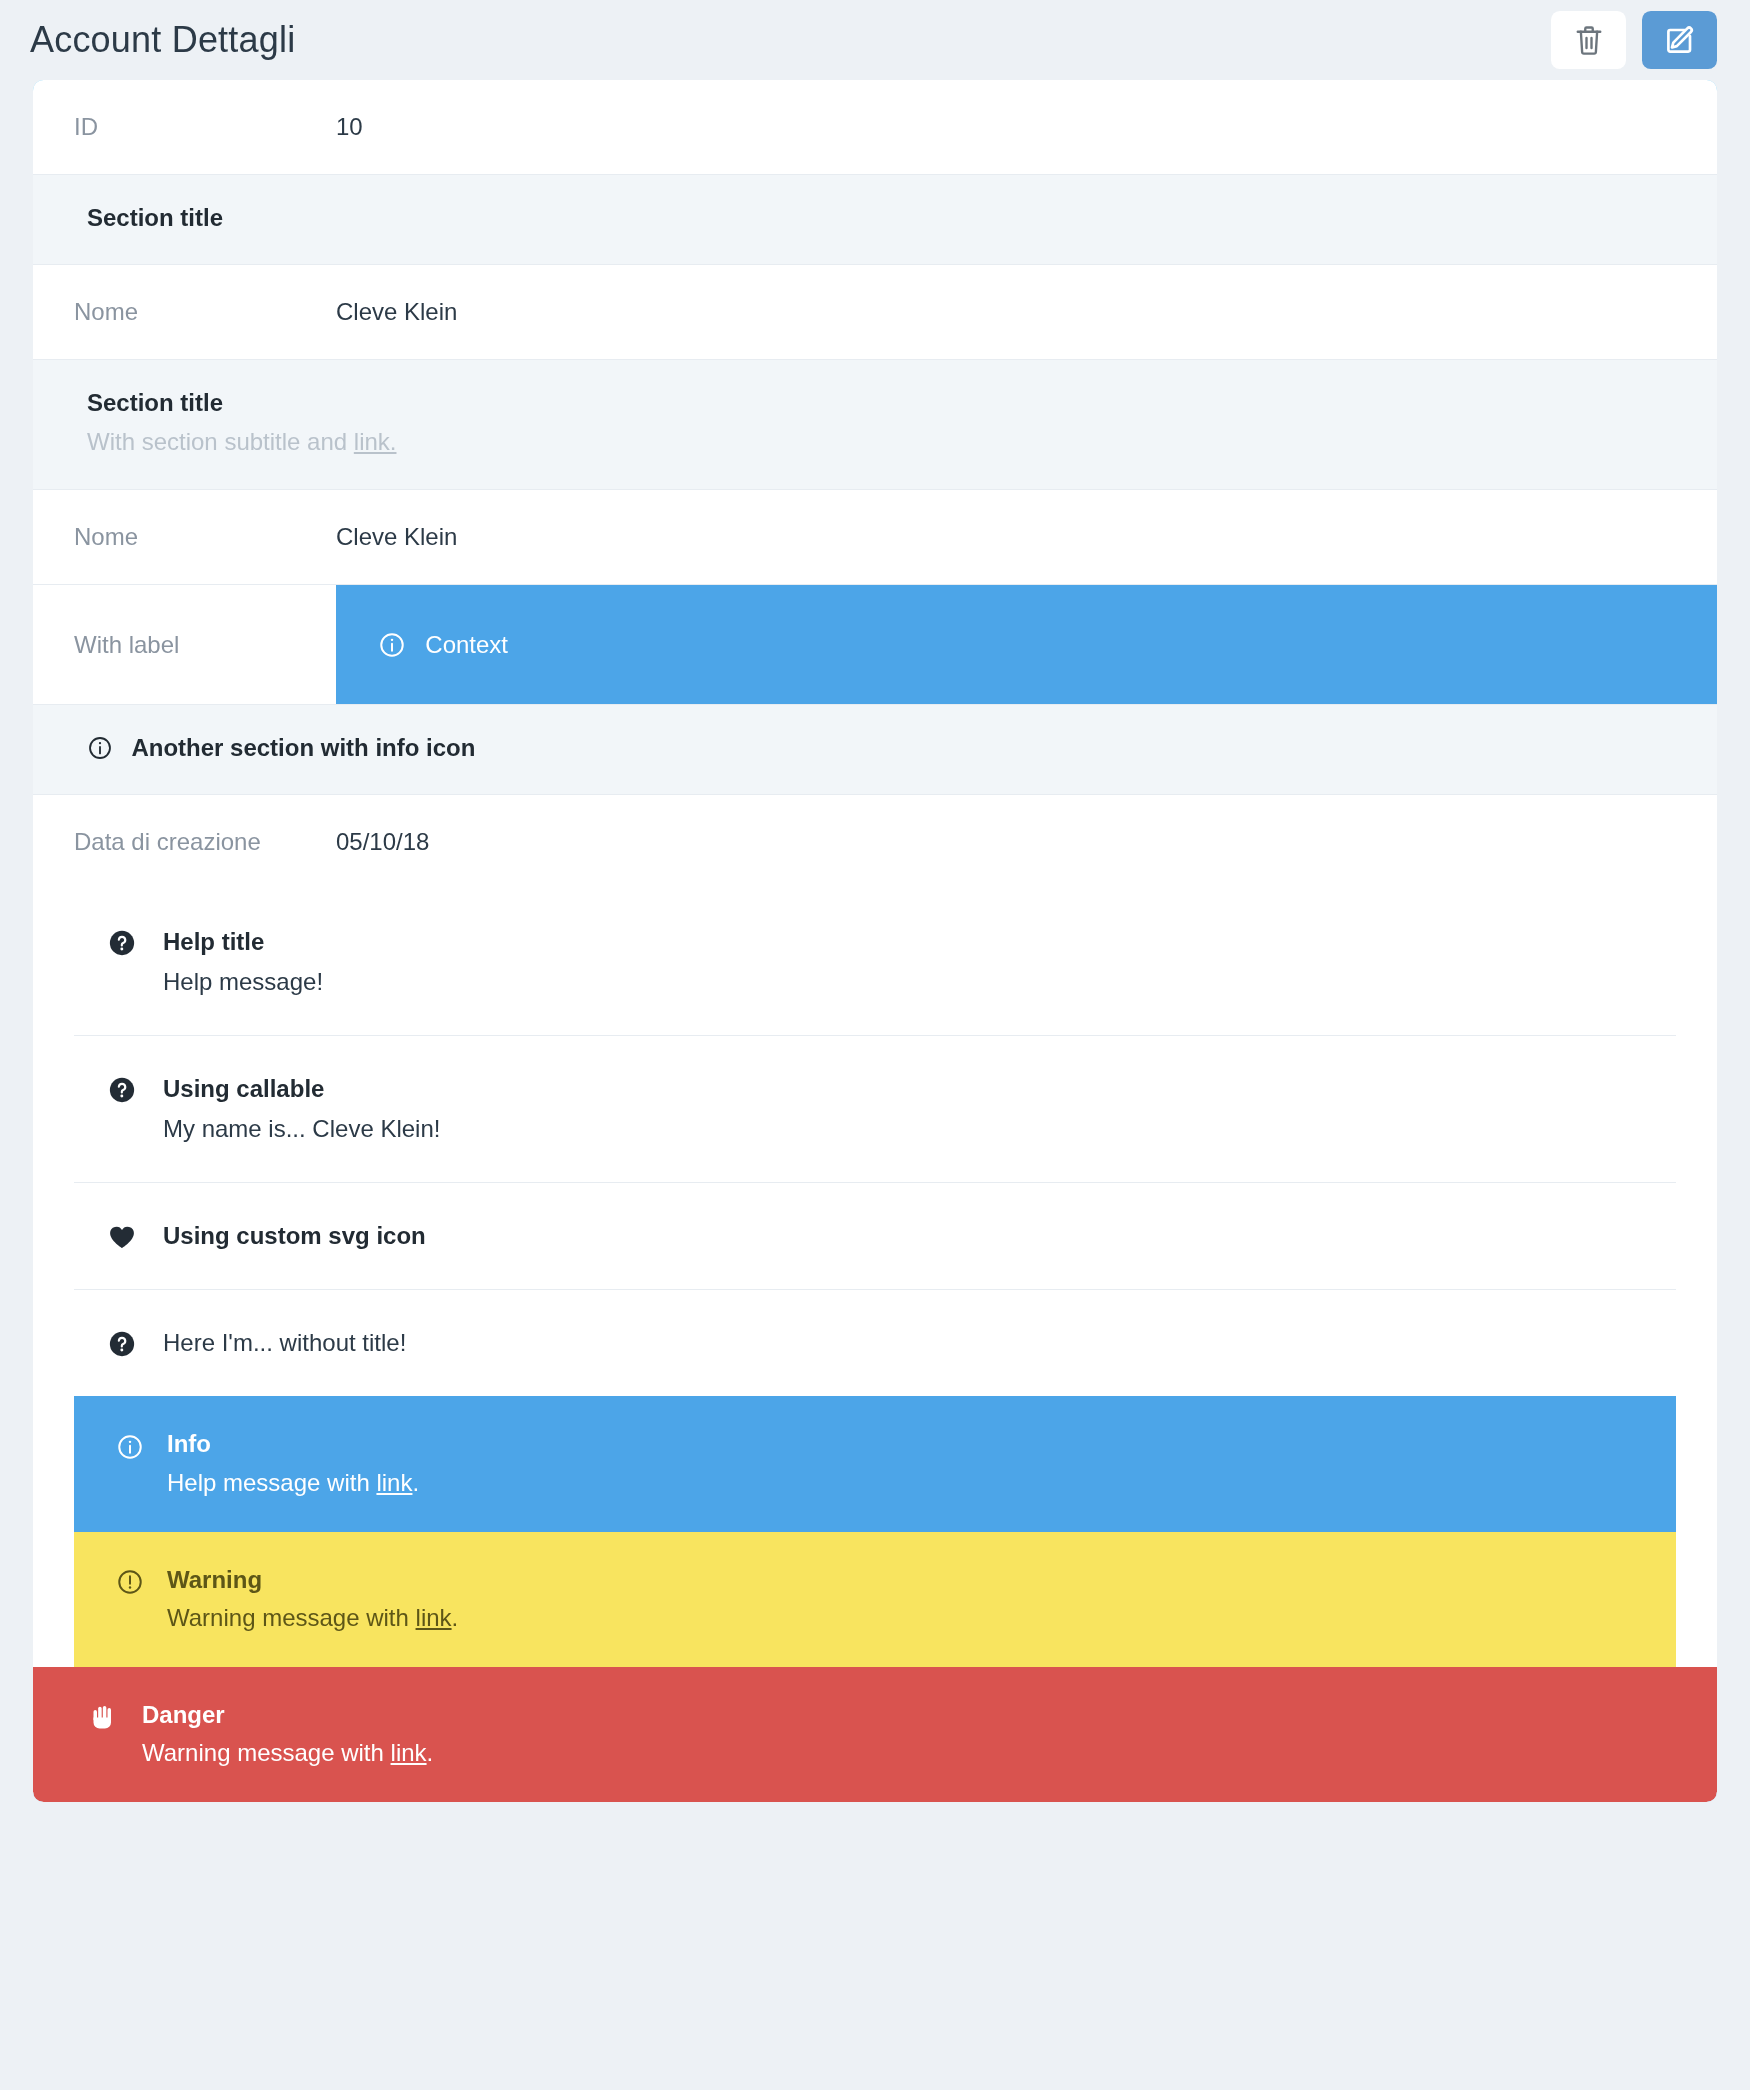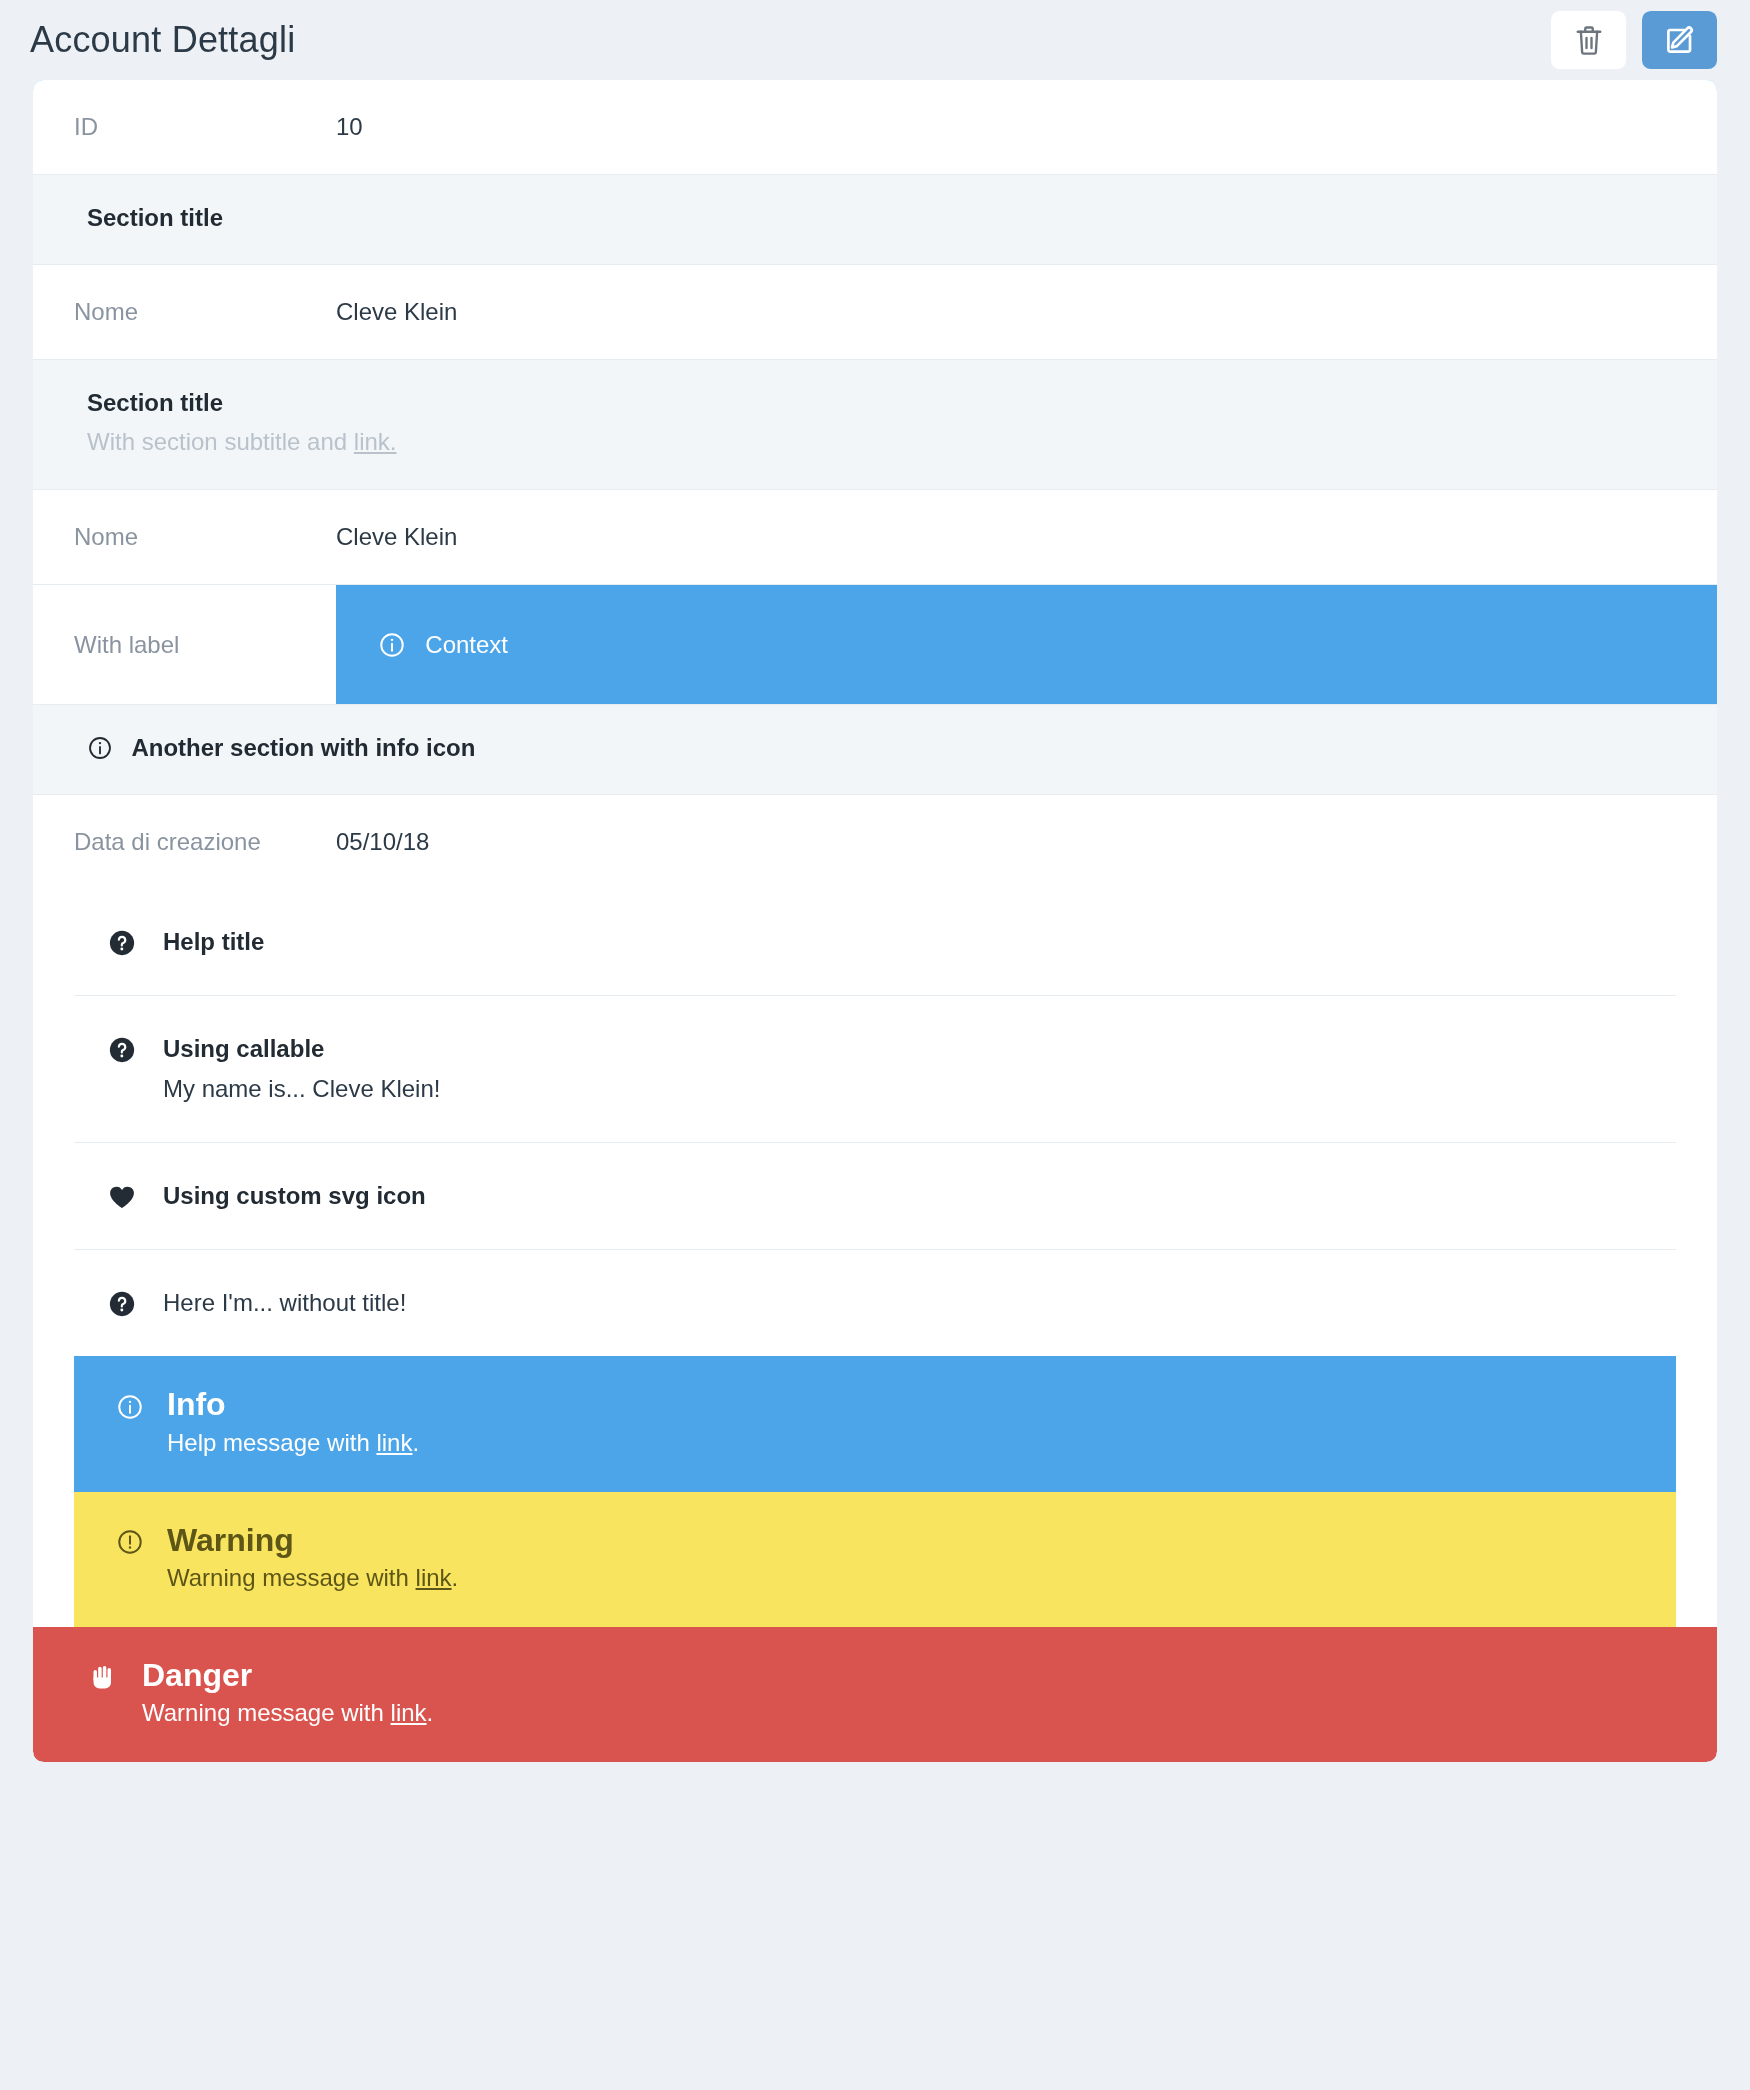--- a/index.html
+++ b/index.html
@@ -188,21 +188,21 @@
 
   .alert {
     display: flex;
     align-items: flex-start;
     gap: 23px;
     padding: 32px 42px 33px 42px;
   }
   .alert.indent { margin: 0 41px 0 41px; }
   .alert-ico { flex: 0 0 auto; width: 28px; height: 28px; margin-top: 4.4px; }
   .alert-body { flex: 1 1 auto; }
-  .alert-title { font-size: 32px; font-weight: 700; line-height: 32px; }
+  .alert-title { font-size: 24px; font-weight: 700; line-height: 32px; }
   .alert-msg   { font-size: 24px; line-height: 33px; margin-top: 5.3px; }
   .alert-msg a { text-decoration: underline; color: inherit; }
 
   .alert.info    { background: #4ca5e8; color: #ffffff; }
   .alert.warning { background: #f8e45f; color: #5d5617; }
   .alert.danger  {
     background: #d9534f;
     color: #ffffff;
     border-bottom-left-radius: 10.5px;
     border-bottom-right-radius: 10.5px;
@@ -312,20 +312,21 @@
       <div class="help-item">
         <span class="help-ico">
           <svg width="28" height="28" viewBox="0 0 24 24">
             <circle cx="12" cy="12" r="10.4" fill="#232c35"></circle>
             <path d="M9.3 9.2 a2.75 2.75 0 1 1 3.5 2.9 c-.75.25-.95.75-.95 1.45 v.55" fill="none" stroke="#ffffff" stroke-width="1.85" stroke-linecap="round"></path>
             <circle cx="11.85" cy="17.1" r="1.25" fill="#ffffff"></circle>
           </svg>
         </span>
         <div class="help-body">
           <div class="help-title">Help title</div>
+          <div class="help-msg">Help message!</div>
         </div>
       </div>
 
       <div class="help-item">
         <span class="help-ico">
           <svg width="28" height="28" viewBox="0 0 24 24">
             <circle cx="12" cy="12" r="10.4" fill="#232c35"></circle>
             <path d="M9.3 9.2 a2.75 2.75 0 1 1 3.5 2.9 c-.75.25-.95.75-.95 1.45 v.55" fill="none" stroke="#ffffff" stroke-width="1.85" stroke-linecap="round"></path>
             <circle cx="11.85" cy="17.1" r="1.25" fill="#ffffff"></circle>
           </svg>

